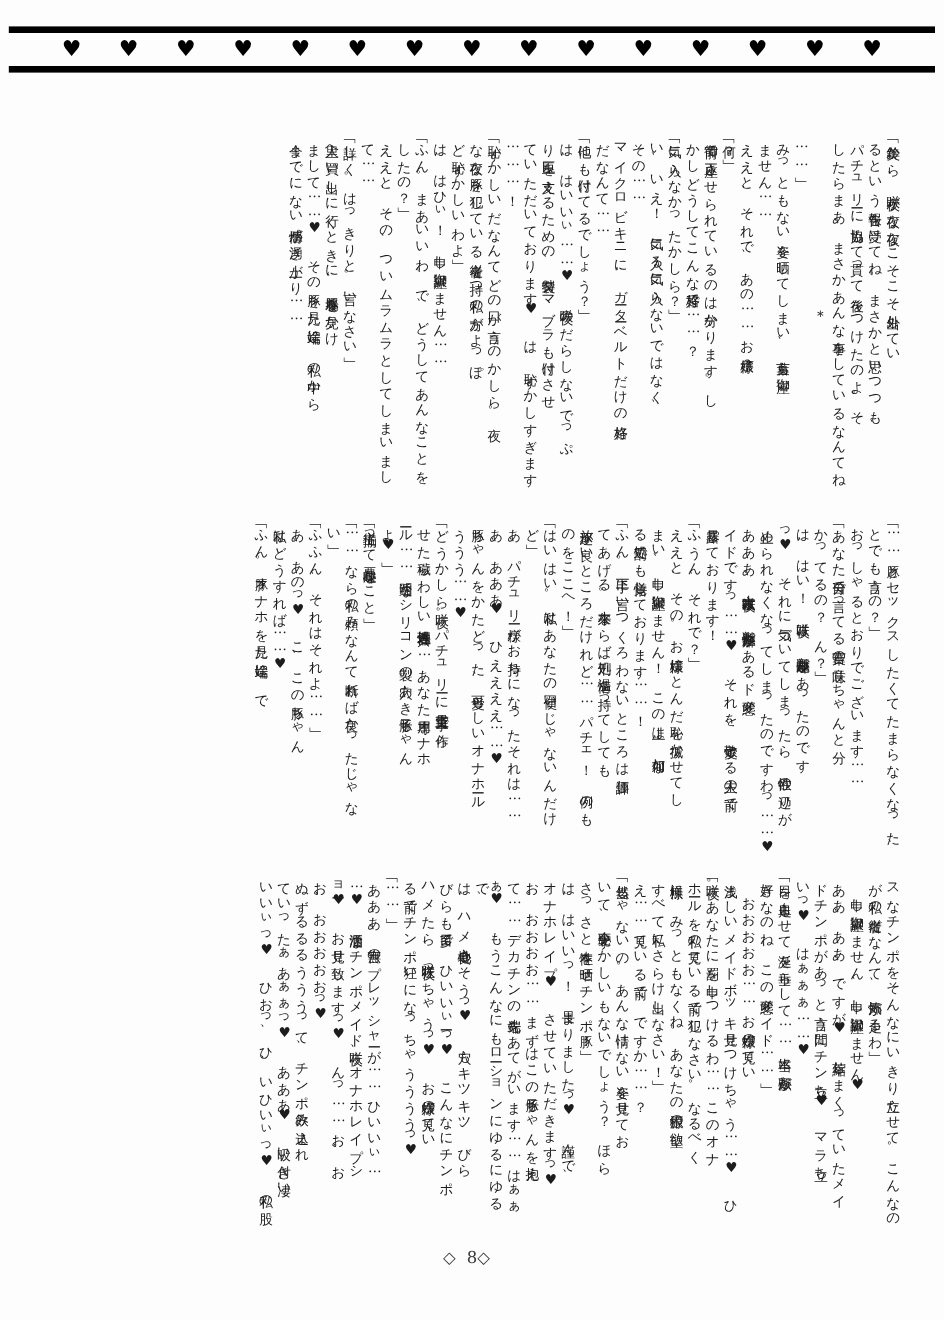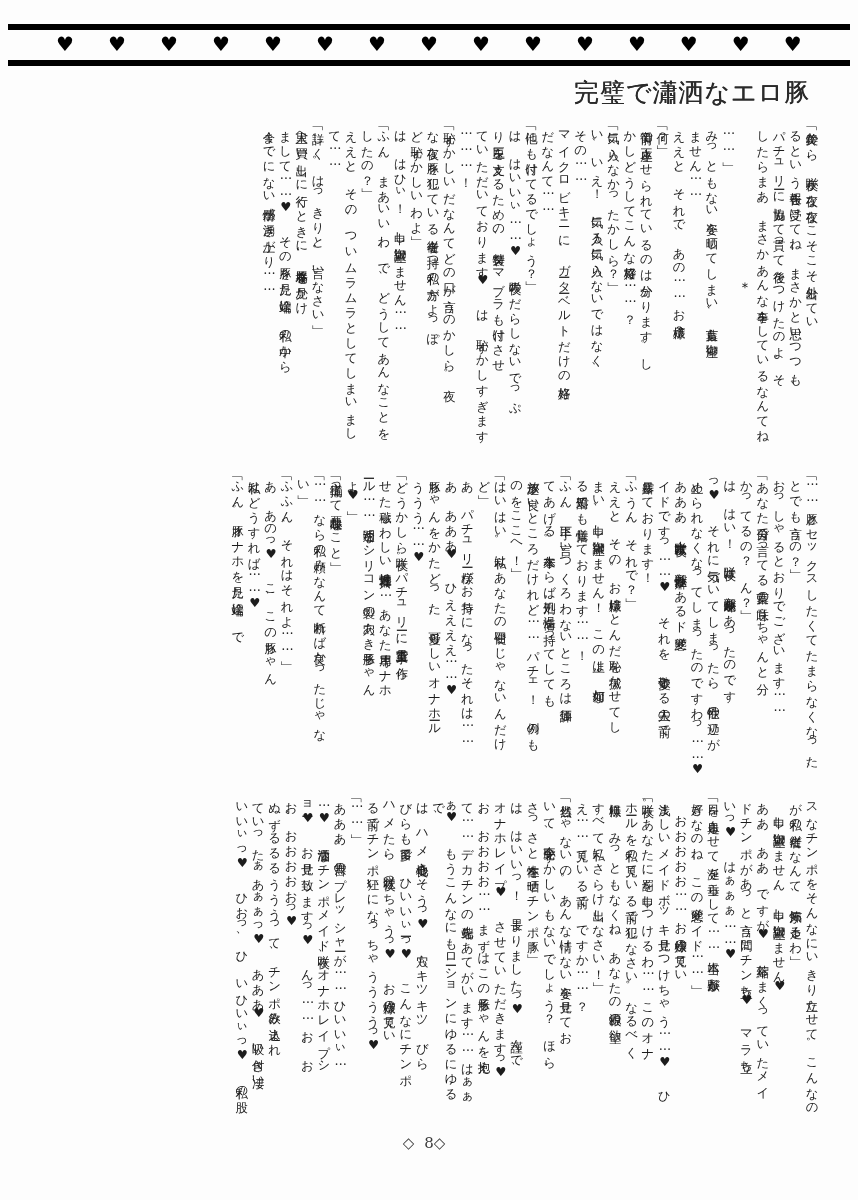--- a/index.html
+++ b/index.html
@@ -153,21 +153,20 @@
         <span class="hrt">♥</span>
         <span class="hrt">♥</span>
         <span class="hrt">♥</span>
         <span class="hrt">♥</span>
         <span class="hrt">♥</span>
         <span class="hrt">♥</span>
       </div>
     <div class="band-rule bot"></div>
   </div>
 
-  <div class="title">完璧で瀟洒なエロ豚</div>
 
   <div class="body-area">
     <div class="block b1" id="block1">
         <div class="vcol">「美鈴から、咲夜が夜な夜なこそこそ外出してい</div>
         <div class="vcol">るという報告を受けてね。まさかと思いつつも、</div>
         <div class="vcol">パチュリーに協力して貫って後をつけたのよ。そ</div>
         <div class="vcol">したらまあ、まさかあんな事をしているなんてね</div>
         <div class="vcol star">＊</div>
         <div class="vcol">……」</div>
         <div class="vcol">みっともない姿を晒してしまい、言葉も御座い</div>

